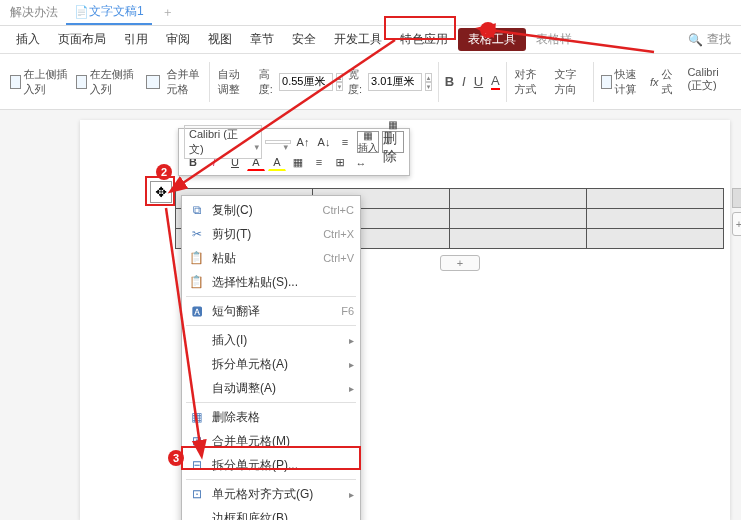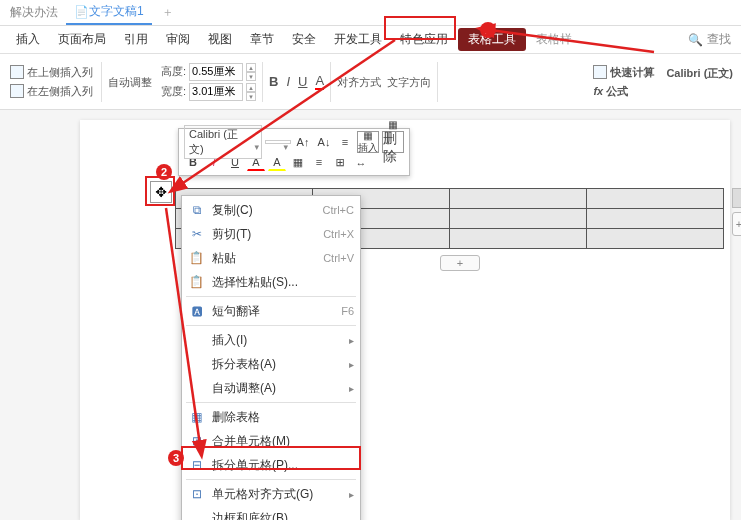--- a/index.html
+++ b/index.html
@@ -10,29 +10,29 @@
 .tab-doc.active { color: #4a90e2; border-bottom: 2px solid #4a90e2; }
 .tab-doc .plus { color: #aaa; margin-left: 2px; }
 
 .menubar { height: 28px; background: #fff; border-bottom: 1px solid #e0e0e0; display: flex; align-items: center; font-size: 12px; gap: 2px; padding-left: 8px; position: relative; }
 .menu-item { padding: 3px 8px; color: #333; cursor: pointer; }
 .menu-pill { background: #7f1d1d; color: #fff; border-radius: 3px; padding: 3px 10px; position: relative; }
 .menu-item.dimmed { color: #999; }
 .search-area { margin-left: auto; display: flex; align-items: center; gap: 4px; padding-right: 10px; color: #888; }
 
 .ribbon { height: 56px; background: #fff; border-bottom: 1px solid #ddd; display: flex; align-items: center; font-size: 11px; color: #555; gap: 6px; padding: 4px 8px; }
-.rb-group { display: flex; flex-direction: column; gap: 2px; }
+.rb-group { display: flex; flex-direction: row; gap: 2px; }
 .rb-btn { display: flex; align-items: center; gap: 3px; padding: 1px 2px; cursor: pointer; }
 .rb-btn .ico { width: 14px; height: 14px; border: 1px solid #888; background: #f0f8ff; display: inline-block; }
 .rb-sep { width: 1px; height: 40px; background: #e0e0e0; }
 .rb-wide { display: flex; align-items: center; gap: 3px; }
 .rb-input { width: 54px; height: 18px; border: 1px solid #ccc; font-size: 11px; padding: 0 2px; }
 .rb-stepper { width: 10px; display: flex; flex-direction: column; }
 .rb-stepper span { height: 9px; border: 1px solid #ccc; font-size: 7px; text-align: center; line-height: 7px; color: #888; }
-.rb-end { margin-left: auto; display: flex; gap: 10px; font-weight: bold; }
+.rb-end { margin-left: auto; display: flex; gap: 10px; }
 
 .page { position: absolute; left: 80px; top: 120px; width: 650px; height: 400px; background: #fff; box-shadow: 0 1px 4px rgba(0,0,0,.15); }
 
 .float-toolbar { position: absolute; left: 178px; top: 128px; background: #fff; border: 1px solid #bbb; box-shadow: 0 2px 5px rgba(0,0,0,.2); padding: 3px 5px; font-size: 11px; color: #444; }
 .ft-row { display: flex; align-items: center; gap: 3px; height: 20px; }
 .ft-sel { border: 1px solid #ccc; padding: 1px 14px 1px 4px; position: relative; }
 .ft-sel::after { content: "▾"; position: absolute; right: 2px; font-size: 9px; color: #888; }
 .ft-btn { width: 18px; height: 18px; border: 1px solid transparent; display: flex; align-items: center; justify-content: center; cursor: pointer; }
 .ft-ico-big { width: 22px; height: 22px; border: 1px solid #999; display: flex; flex-direction: column; align-items: center; justify-content: center; font-size: 10px; }
 
@@ -91,20 +91,28 @@
 
 <div class="ribbon">
   <div class="rb-group">
     <div class="rb-btn">
         <span class="ico"></span>
         <span>在上侧插入列</span>
       </div>
     <div class="rb-btn">
         <span class="ico"></span>
         <span>在左侧插入列</span>
+      </div>
+  </div>
+  <div class="rb-group">
+    <div class="rb-btn">
+        <span class="ico"></span>
+      </div>
+    <div class="rb-btn">
+        <span>合并单元格</span>
       </div>
   </div>
   <div class="rb-sep"></div>
   <div class="rb-group">
     <span class="ico" style="margin:0 auto"></span>
     <span>自动调整</span>
   </div>
   <div class="rb-group">
     <div class="rb-wide">
         <span class="ico"></span>
@@ -252,21 +260,21 @@
       <span class="ctx-short">F6</span>
     </div>
   <div class="ctx-sep"></div>
   <div class="ctx-item">
       <span class="ctx-ico"></span>
       <span class="ctx-label">插入(I)</span>
       <span class="ctx-arrow">▸</span>
     </div>
   <div class="ctx-item">
       <span class="ctx-ico"></span>
-      <span class="ctx-label">拆分表格(A)</span>
+      <span class="ctx-label">拆分单元格(A)</span>
       <span class="ctx-arrow">▸</span>
     </div>
   <div class="ctx-item">
       <span class="ctx-ico"></span>
       <span class="ctx-label">自动调整(A)</span>
       <span class="ctx-arrow">▸</span>
     </div>
   <div class="ctx-sep"></div>
   <div class="ctx-item">
       <span class="ctx-ico">▦</span>

